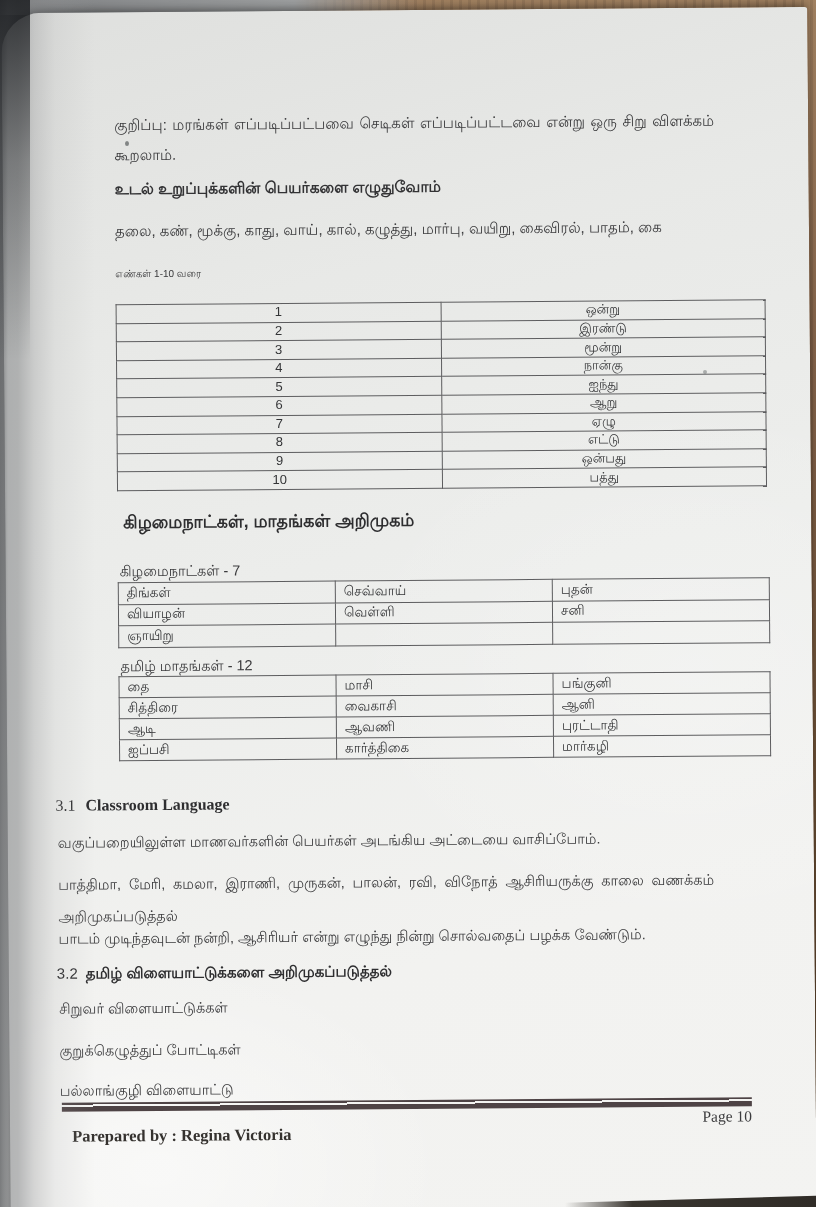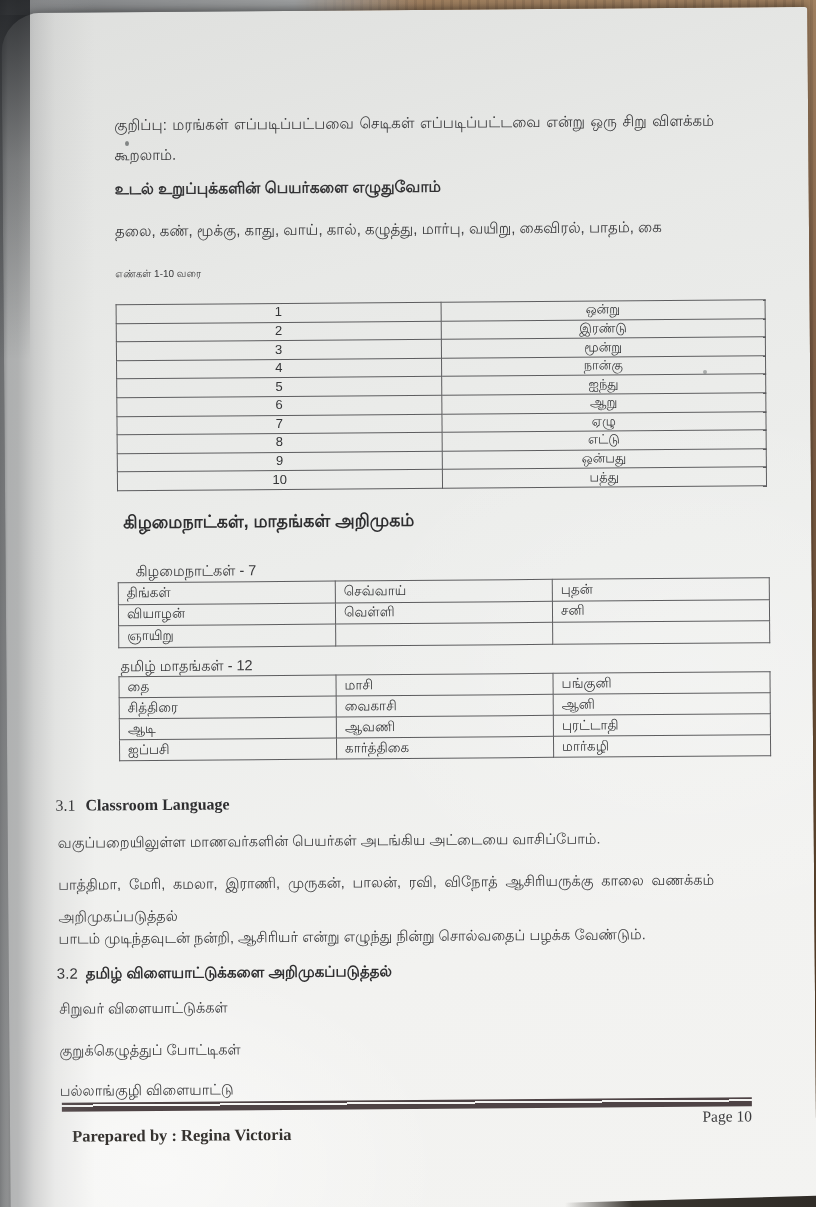--- a/index.html
+++ b/index.html
@@ -72,21 +72,21 @@
   .num-caption { left: 112px; top: 256px; font-size: 10px; font-weight: 500; }
 
   table { border-collapse: collapse; table-layout: fixed; color: #343537; }
   td { border: 1px solid #5d5d5f; overflow: hidden; white-space: nowrap; }
 
   .numbers-tbl { left: 112px; top: 292px; }
   .numbers-tbl table { width: 650px; font-size: 13px; }
   .numbers-tbl td { height: 17.6px; text-align: center; padding: 0; line-height: 1.15; }
 
   .intro-heading { left: 118px; top: 500px; font-size: 17.5px; font-weight: 700; color: #2e2e30; }
-  .wk-caption { left: 114px; top: 551px; font-size: 14.5px; margin-left: 16px; }
+  .wk-caption { left: 114px; top: 551px; font-size: 14.5px; }
   .days-tbl { left: 112px; top: 570px; }
   .days-tbl table { width: 652px; font-size: 13.5px; }
   .days-tbl td { height: 18.5px; text-align: left; padding: 1px 8px; }
 
   .mo-caption { left: 114px; top: 646px; font-size: 14.5px; }
   .months-tbl { left: 112px; top: 664px; }
   .months-tbl table { width: 652px; font-size: 13.5px; }
   .months-tbl td { height: 18px; text-align: left; padding: 1px 8px; }
 
   .s31-heading { left: 48px; top: 784px; font-size: 16px; color: #2e2e30; }

